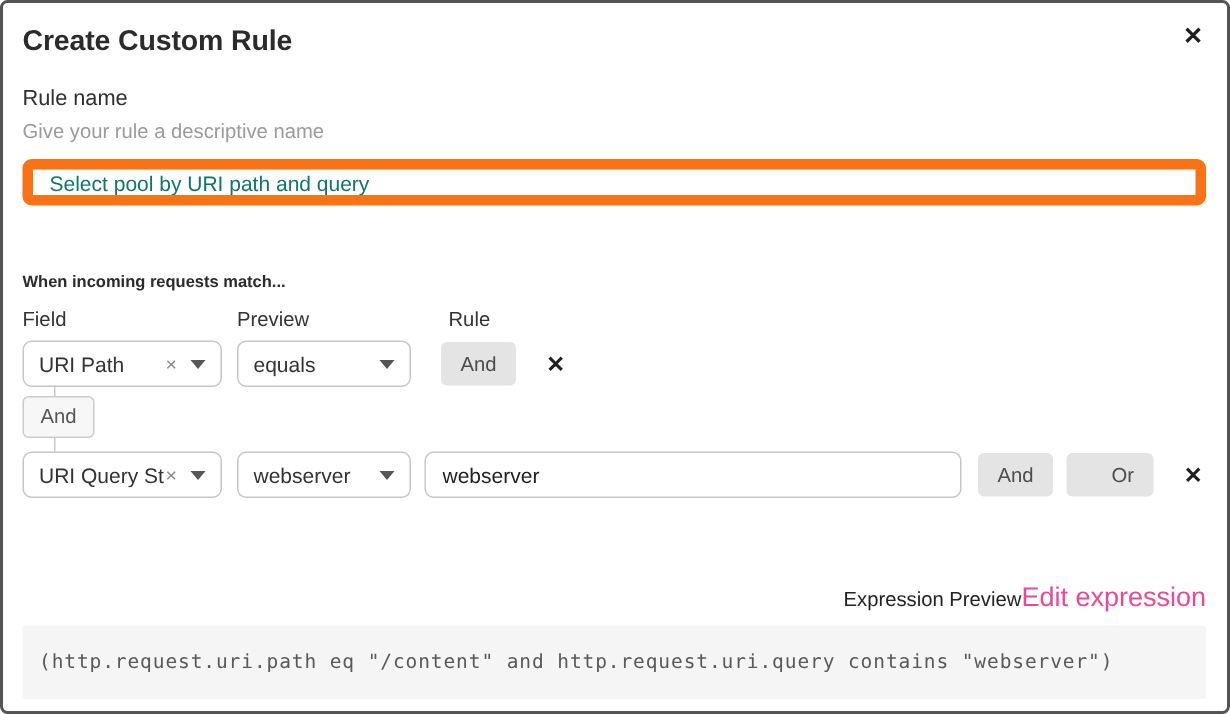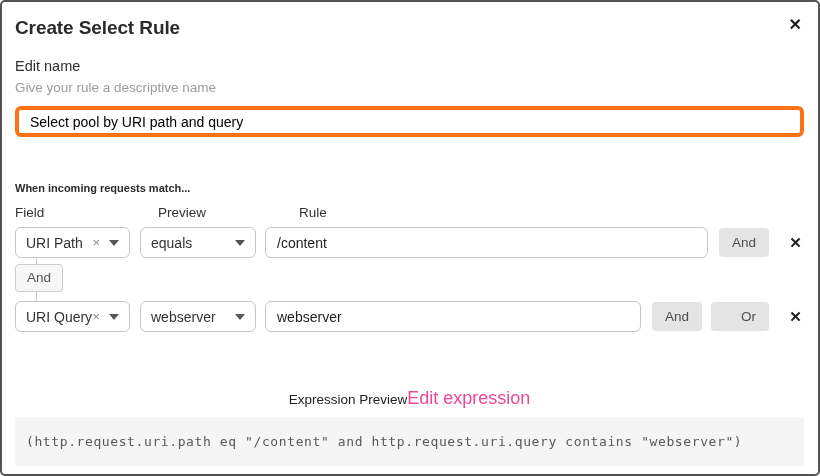--- a/index.html
+++ b/index.html
@@ -23,25 +23,25 @@
   .close-btn { font-size: 16px; font-weight: 700; color: #1f1f1f; line-height: 20px; cursor: pointer; padding: 0 2px; }
 
   
   .rule-name-section { margin-top: 17px; }
   .field-label { font-size: 14.5px; color: #2f2f2f; line-height: 17px; }
   .field-hint { margin-top: 5px; font-size: 13.5px; color: #9b9b9b; line-height: 16px; }
   .text-input {
     margin-top: 10px;
     width: 100%;
     height: 31px;
-    border: 4px solid #f97316;
+    border: 7px solid #f97316;
     border-radius: 6px;
     padding: 0 11px;
     font-size: 14px;
-    color: #000000;
+    color: #0f766e;
     font-family: "Liberation Sans", sans-serif;
     background: #fff;
     outline: none;
   }
 
   
   .matcher-heading { margin-top: 42px; font-size: 11px; font-weight: 700; color: #2b2b2b; line-height: 18px; }
   .column-labels { margin-top: 8px; display: flex; font-size: 13.5px; color: #333; line-height: 16px; }
   .col-field-label { width: 143px; }
   .col-operator-label { width: 141px; }
@@ -51,21 +51,21 @@
   .select-box {
     height: 31px;
     border: 1px solid #c6c6c6;
     border-radius: 6px;
     display: flex;
     align-items: center;
     padding: 0 10px;
     background: #fff;
     cursor: pointer;
   }
-  .select-box.field-select { width: 115px; margin-right: 10px; }
+  .select-box.field-select { width: 133px; margin-right: 10px; }
   .select-box.operator-select { width: 116px; margin-right: 9px; }
   .select-text { flex: 1; font-size: 14px; color: #333; white-space: nowrap; overflow: hidden; }
   .clear-x { color: #8a8a8a; font-size: 13px; margin-right: 9px; line-height: 1; }
   .caret-down {
     width: 0; height: 0;
     border-left: 5px solid transparent;
     border-right: 5px solid transparent;
     border-top: 6px solid #555;
     flex-shrink: 0;
   }
@@ -123,21 +123,21 @@
     border: 1px solid #cccccc;
     border-radius: 4px;
     padding: 5px 11px;
     font-size: 13.5px;
     color: #555;
     line-height: 16px;
   }
 
   
   .expression-section { margin-top: 56px; }
-  .expression-header { display: flex; justify-content: center; align-items: baseline; }
+  .expression-header { display: flex; justify-content: flex-end; align-items: baseline; }
   .expression-label { font-size: 13.5px; color: #222; line-height: 17px; }
   .edit-expression-link { font-size: 18px; color: #ec4899; cursor: pointer; text-decoration: none; }
   .expression-code {
     margin-top: 8px;
     background: #f5f5f5;
     border-radius: 2px;
     padding: 17px 11px 17px 11px;
     font-family: "DejaVu Sans Mono", "Liberation Mono", monospace;
     font-size: 13px;
     letter-spacing: 0.6px;
@@ -145,26 +145,26 @@
     white-space: nowrap;
     overflow: hidden;
   }
 </style>
 </head>
 <body>
 
 <div class="dialog">
 
   <div class="dialog-header">
-    <div class="dialog-title">Create Select Rule</div>
+    <div class="dialog-title">Create Custom Rule</div>
     <div class="close-btn">✕</div>
   </div>
 
   <div class="rule-name-section">
-    <div class="field-label">Edit name</div>
+    <div class="field-label">Rule name</div>
     <div class="field-hint">Give your rule a descriptive name</div>
     <input class="text-input" type="text" value="Select pool by URI path and query" style="">
   </div>
 
   <div class="matcher-heading">When incoming requests match...</div>
 
   <div class="column-labels">
     <div class="col-field-label">Field</div>
     <div class="col-operator-label">Preview</div>
     <div class="col-value-label">Rule</div>
@@ -173,21 +173,20 @@
   <div class="match-row">
     <div class="select-box field-select">
       <span class="select-text">URI Path</span>
       <span class="clear-x">×</span>
       <span class="caret-down"></span>
     </div>
     <div class="select-box operator-select">
       <span class="select-text">equals</span>
       <span class="caret-down"></span>
     </div>
-    <input class="value-input" type="text" value="/content" style="">
     <button class="conj-btn">And</button>
     <div class="row-delete">✕</div>
   </div>
 
   <div class="connector">
     <div class="connector-line"></div>
     <span class="connector-pill">And</span>
   </div>
 
   <div class="match-row" style="margin-top:0;">

